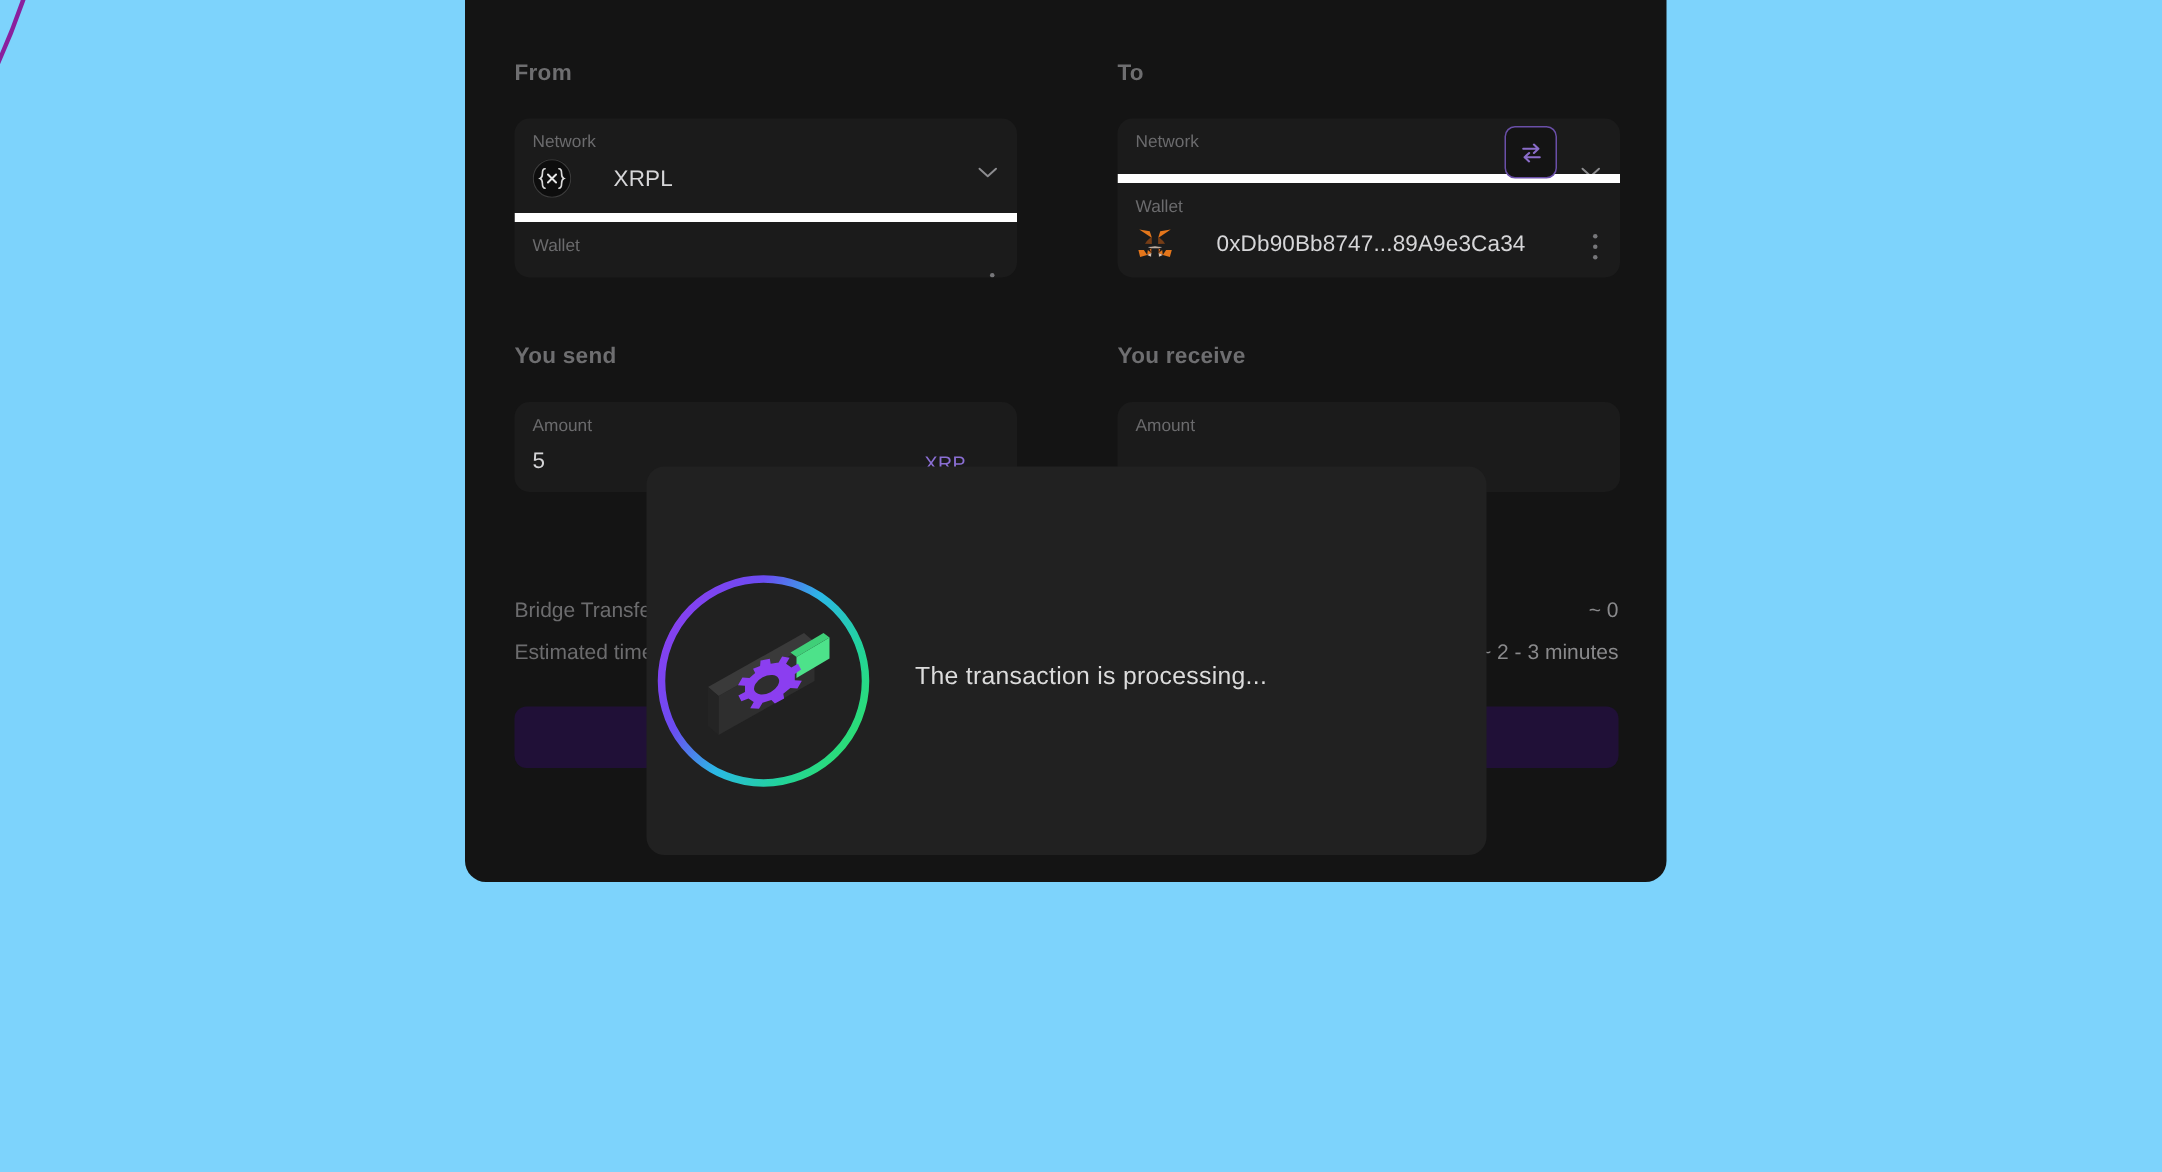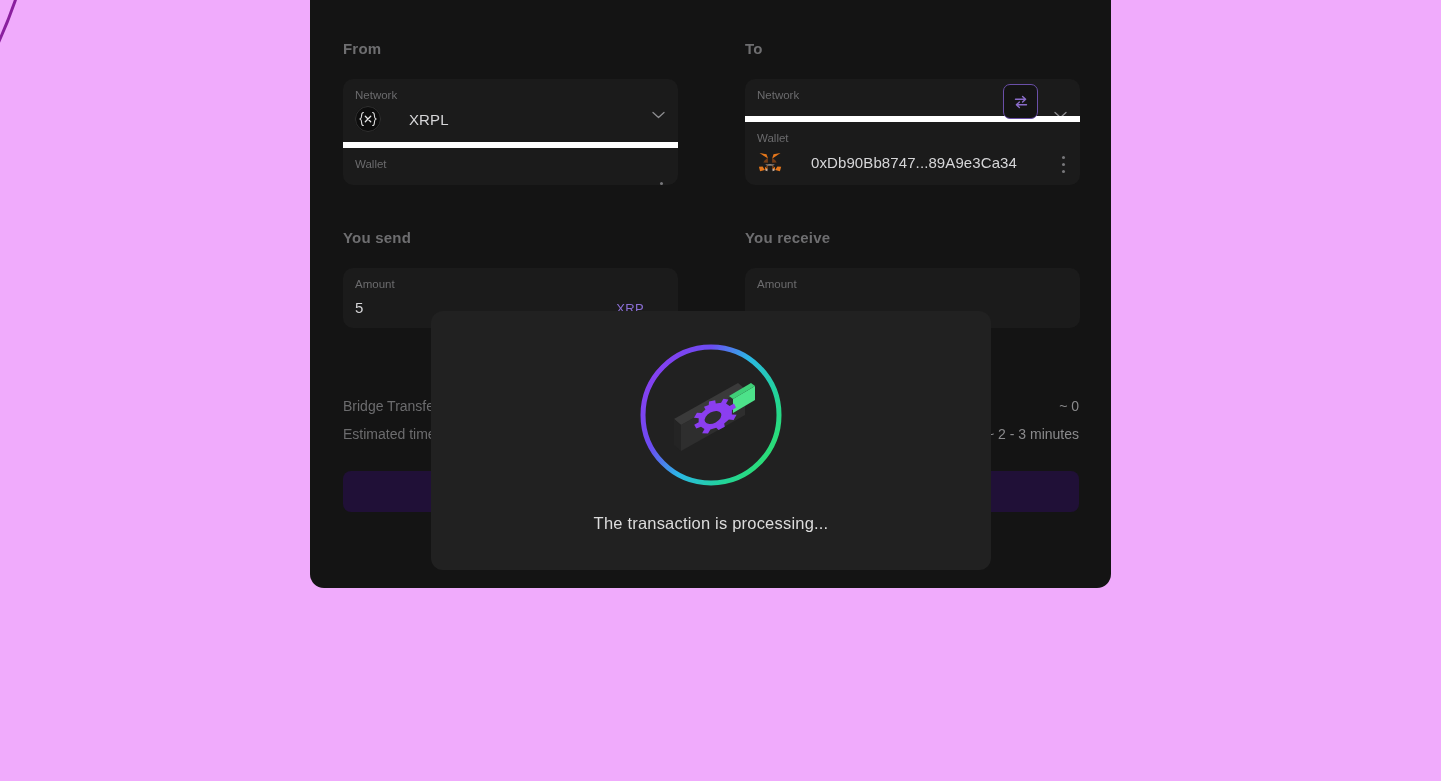--- a/index.html
+++ b/index.html
@@ -2,21 +2,21 @@
 <html><head>
 <meta charset="utf-8">
 <style>
   * { margin:0; padding:0; box-sizing:border-box; }
   html, body {
     width:1441px; height:781px;
     background:#0a0a0a;
     font-family:"Liberation Sans", sans-serif;
     overflow:hidden;
   }
-  .root { position:relative; width:1441px; height:781px; background:#f0abfc; }
+  .root { position:relative; width:1441px; height:781px; background:#7dd3fc; }
 
   
   .arc-wrap { position:absolute; left:-170px; top:-190px; width:260px; height:360px; pointer-events:none; }
   .arc-wrap svg { display:block; }
 
   
   .bridge-card {
     position:absolute; left:310px; top:-46px; width:801px; height:634px;
     background:#141414; border-radius:14px;
   }
@@ -76,21 +76,21 @@
     position:absolute; left:33px; top:517px; width:736px; height:41px;
     background:#201037; border-radius:8px; border:none;
     color:#4c3a70; font-size:14.5px; font-weight:bold;
     display:flex; align-items:center; justify-content:center;
   }
 
   
   .modal {
     position:absolute; left:431px; top:311px; width:560px; height:259px;
     background:#212121; border-radius:12px;
-    display:flex; flex-direction:column; align-items:center;
+    display:flex; flex-direction:row; align-items:center;gap:23px;
   }
   .modal-spinner { margin-top:26px; width:156px; height:156px; position:relative; }
   .modal-text {
     margin-top:21px; font-size:16.5px; color:#dcdcdc; letter-spacing:.2px;
   }
 </style>
 </head>
 <body>
 
 <div class="root">

